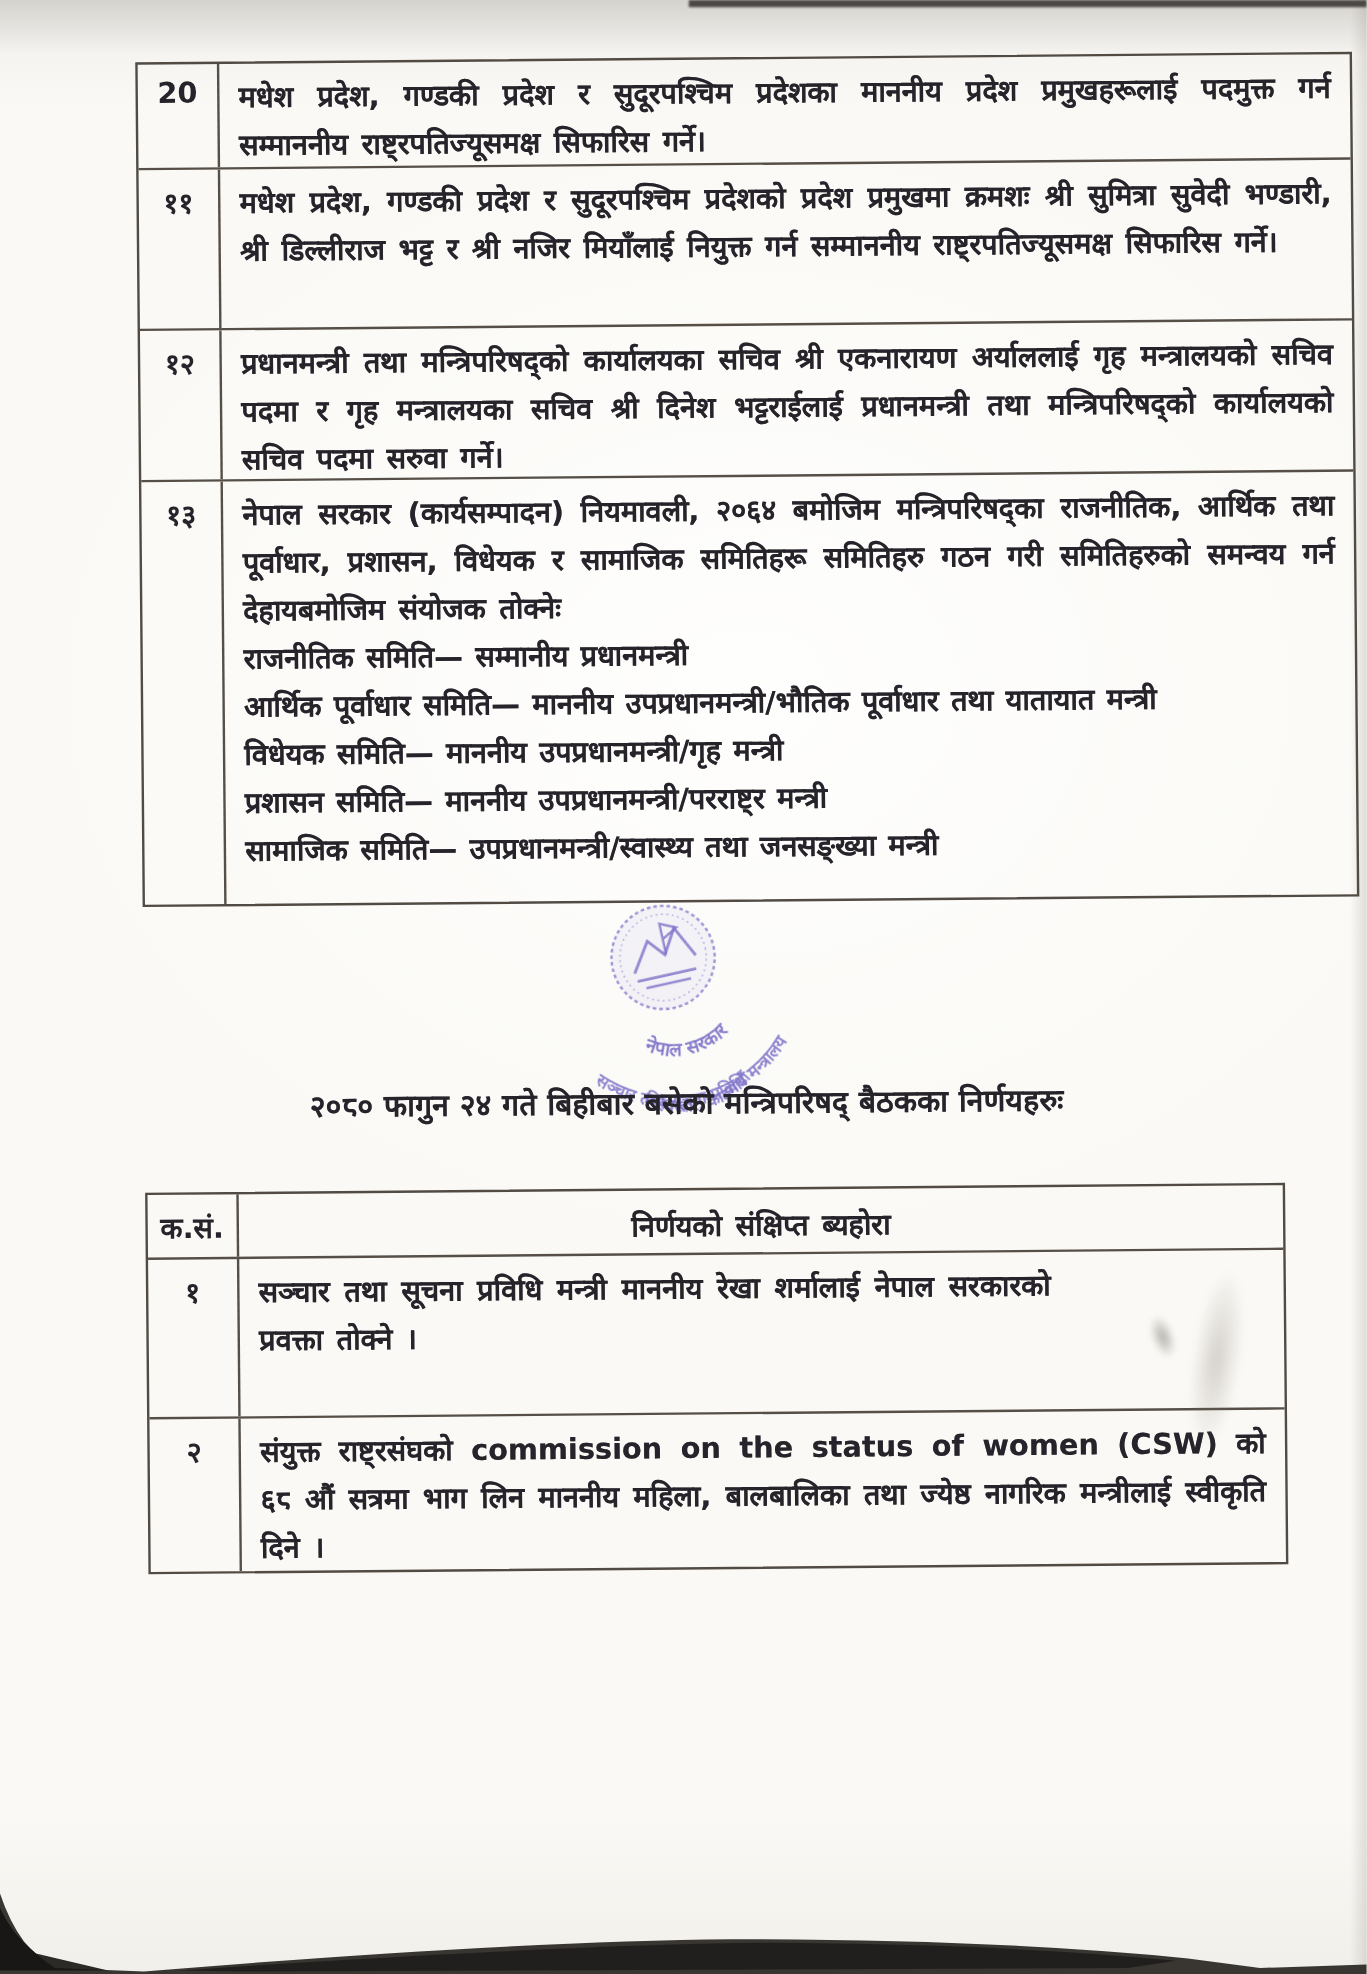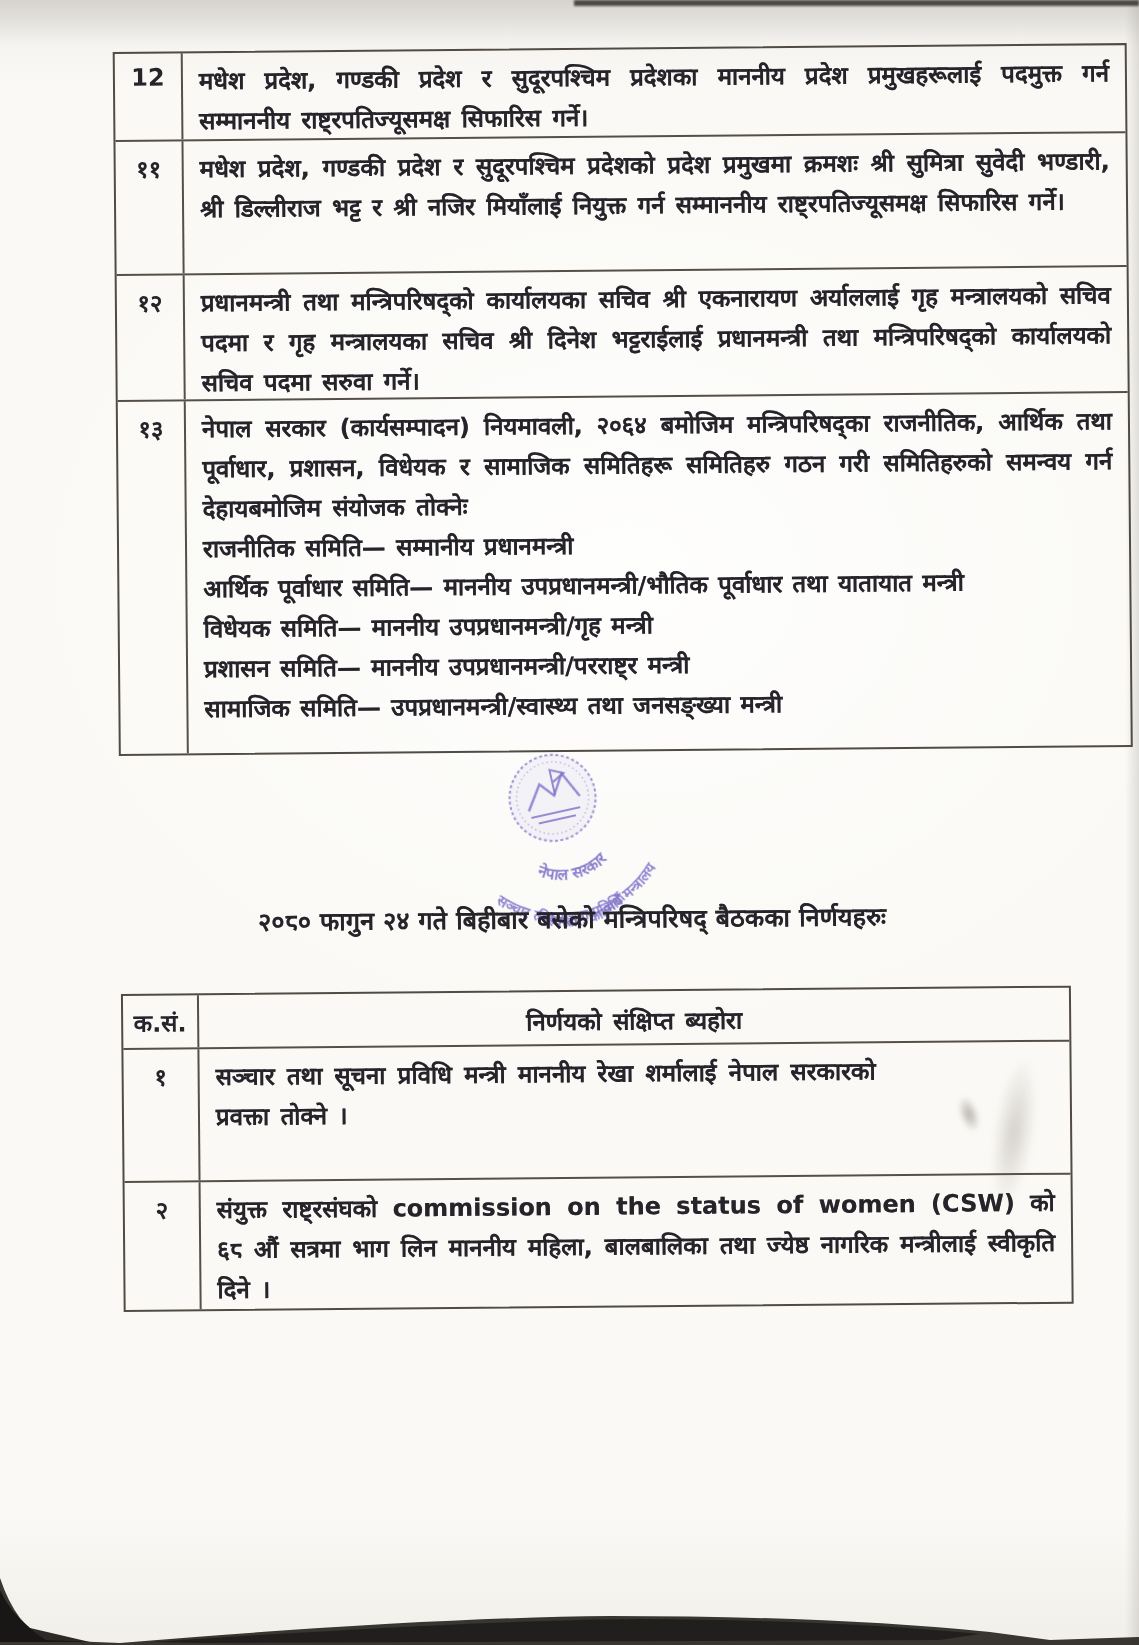--- a/index.html
+++ b/index.html
@@ -67,21 +67,21 @@
 
 <div class="paper"></div>
 <div class="top-grey-band"></div>
 <div class="right-grey-band"></div>
 <div class="top-dark-edge"></div>
 
 <div class="content">
 
   <div class="tbl t1">
     <div class="row r10">
-      <div class="cell-no">12</div>
+      <div class="cell-no">20</div>
       <div class="cell-tx">मधेश प्रदेश, गण्डकी प्रदेश र सुदूरपश्चिम प्रदेशका माननीय प्रदेश प्रमुखहरूलाई पदमुक्त गर्न सम्माननीय राष्ट्रपतिज्यूसमक्ष सिफारिस गर्ने।</div>
     </div>
     <div class="row r11">
       <div class="cell-no">११</div>
       <div class="cell-tx">मधेश प्रदेश, गण्डकी प्रदेश र सुदूरपश्चिम प्रदेशको प्रदेश प्रमुखमा क्रमशः श्री सुमित्रा सुवेदी भण्डारी, श्री डिल्लीराज भट्ट र श्री नजिर मियाँलाई नियुक्त गर्न सम्माननीय राष्ट्रपतिज्यूसमक्ष सिफारिस गर्ने।</div>
     </div>
     <div class="row r12">
       <div class="cell-no">१२</div>
       <div class="cell-tx">प्रधानमन्त्री तथा मन्त्रिपरिषद्को कार्यालयका सचिव श्री एकनारायण अर्याललाई गृह मन्त्रालयको सचिव पदमा र गृह मन्त्रालयका सचिव श्री दिनेश भट्टराईलाई प्रधानमन्त्री तथा मन्त्रिपरिषद्को कार्यालयको सचिव पदमा सरुवा गर्ने।</div>
     </div>

